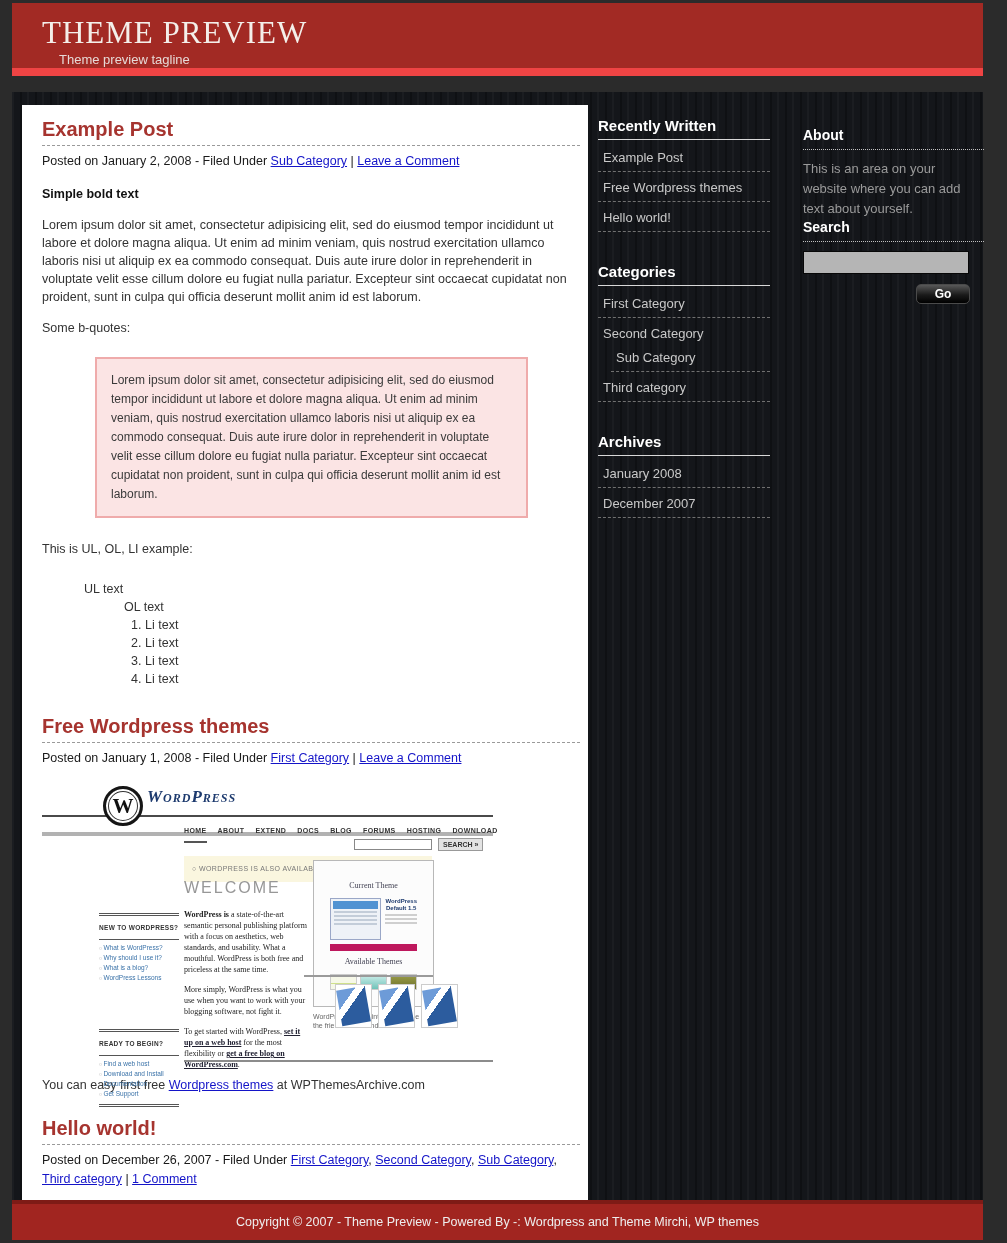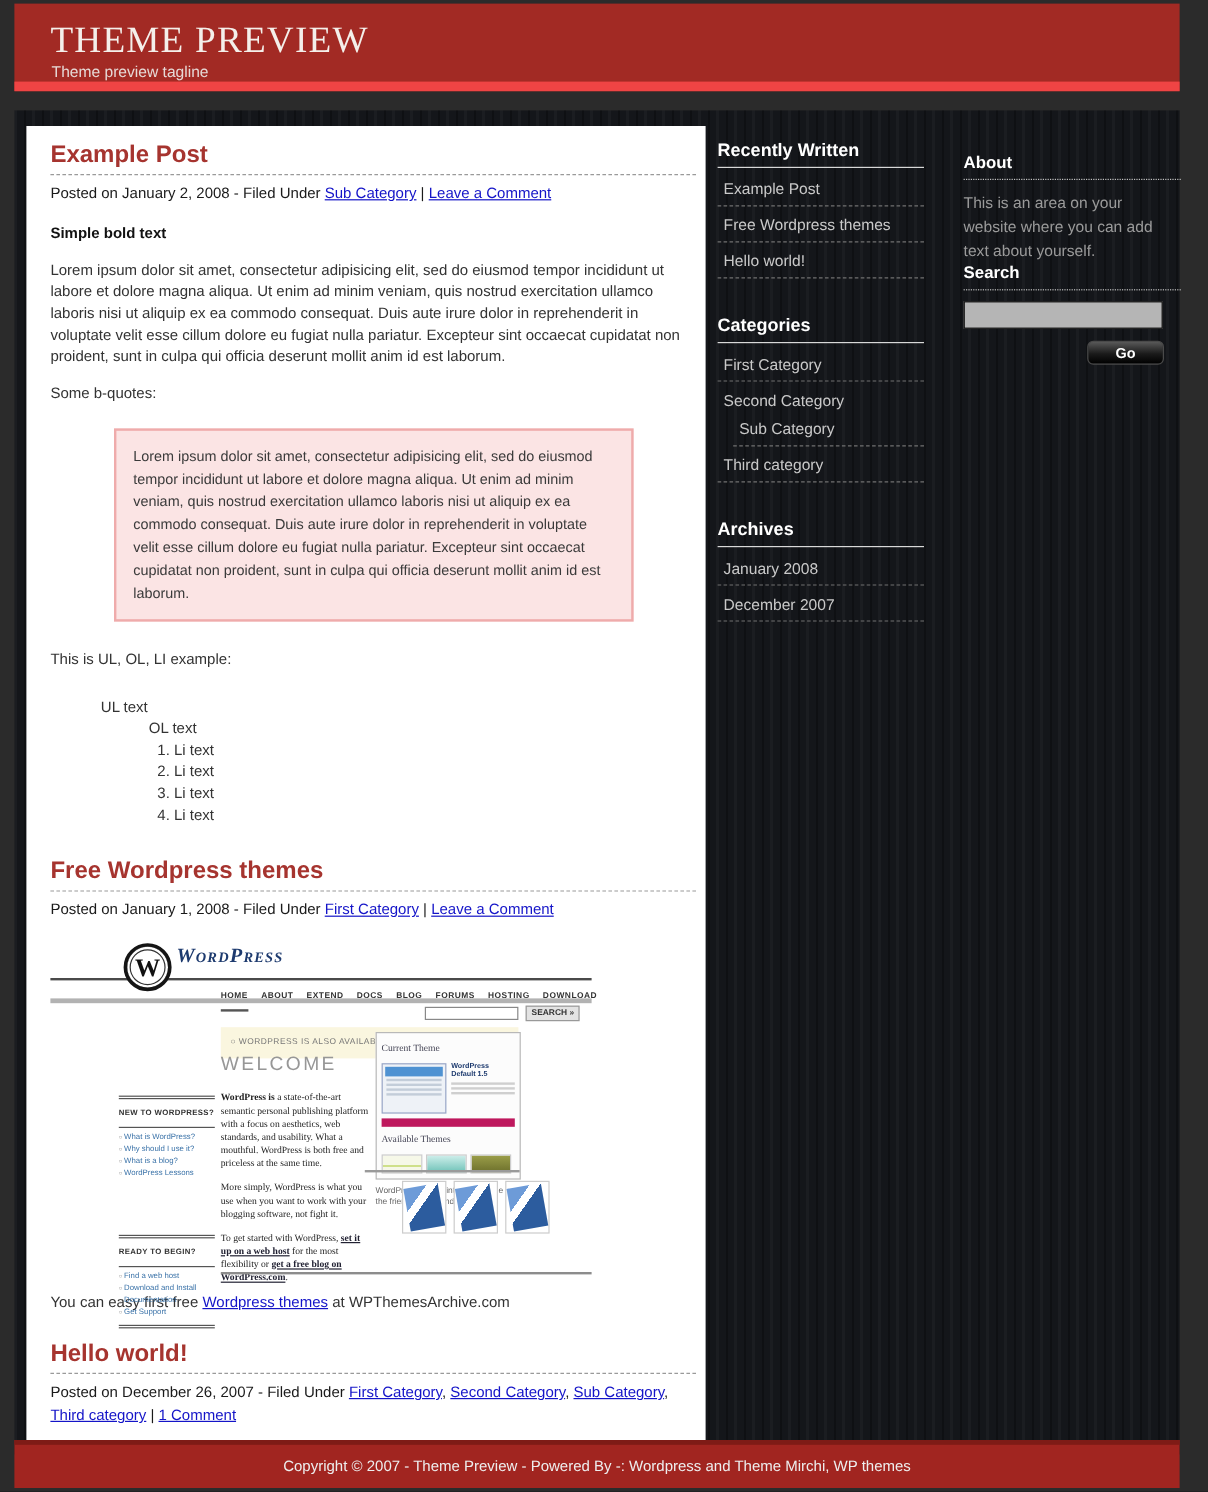--- a/index.html
+++ b/index.html
@@ -10,21 +10,21 @@
     font-family:"Liberation Sans", sans-serif;
   }
   .page { position:absolute; left:12px; top:3px; width:971px; height:1237px; }
 
   
   .hdr { position:absolute; left:0; top:0; width:100%; height:73px;
          background:#a22a24; border-bottom:8px solid #ef4444; }
   .hdr h1 { margin:0; position:absolute; left:30px; top:12px;
             font-family:"Liberation Serif", serif; font-weight:normal;
             font-size:31px; color:#f4efea; letter-spacing:1px; }
-  .hdr .tag { position:absolute; left:31px; top:49px; font-size:13px; color:#e6d9d6; }
+  .hdr .tag { position:absolute; left:47px; top:49px; font-size:13px; color:#e6d9d6; }
 
   
   .content { position:absolute; left:0; top:89px; width:100%; height:1120px;
     background-color:#14161a;
     background-image:repeating-linear-gradient(90deg,
       rgba(255,255,255,0.03) 0 2px, transparent 2px 8px,
       rgba(0,0,0,0.28) 8px 10px, transparent 10px 15px);
   }
 
   
@@ -78,21 +78,21 @@
                border-bottom:3px double #555; padding-bottom:5px; }
   .mini-head { font-size:6.5px; font-weight:bold; color:#333; letter-spacing:0.3px;
      border-bottom:1px solid #555; padding-bottom:2px; margin-bottom:3px; }
   .mini-links div { font-size:6.5px; color:#3a72a8; line-height:10px; }
   .mini-links div::before { content:"○ "; color:#888; font-size:5px; }
   .wp-copy { position:absolute; left:142px; top:126px; width:126px;
      font-family:"Liberation Serif", serif; font-size:8px; line-height:11px; color:#222; }
   .wp-copy p { margin:0 0 9px; }
   .wp-copy .lnk { font-weight:bold; text-decoration:underline; color:#223; }
   .wp-right { position:absolute; left:271px; top:77px; width:121px; }
-  .theme-box { border:1px solid #b8b8b8; background:#fcfcfc; padding:4px; }
+  .theme-box { border:1px solid #b8b8b8; background:#fcfcfc; padding:16px;text-align:center; }
   .tb-label { font-family:"Liberation Serif", serif; font-size:8px; color:#445; }
   .tb-row { display:flex; gap:4px; margin:3px 0 4px; }
   .admin-thumb { width:54px; height:42px; background:#eef2f7; border:1px solid #9aa7c7; padding:2px; }
   .admin-thumb .bar { height:8px; background:#4f92d2; margin-bottom:2px; }
   .admin-thumb .ln { height:2px; background:#c3cdd9; margin:2px 1px; }
   .tb-meta { flex:1; }
   .tb-name { font-size:6px; font-weight:bold; color:#1d3a6e; line-height:7px; }
   .tb-meta .ln { height:2px; background:#cfcfcf; margin:2px 0; }
   .tb-avail { border-top:7px solid #be185d; padding-top:2px; }
   .tb-strip { display:flex; gap:3px; margin-top:3px; }
@@ -119,21 +119,21 @@
   .sb .sec { margin-bottom:31px; }
 
   
   .rsb { position:absolute; left:791px; top:35px; width:181px; }
   .rsb h3 { margin:0 0 9px; font-size:14px; font-weight:bold; color:#fff;
             padding-bottom:6px; border-bottom:1px dotted #c0c0c0; }
   .about-text { font-size:13px; line-height:20px; color:#9a9a9a; width:170px; }
   .rsb .sec2 { }
   .search-input { display:block; width:166px; height:23px; background:#b5b5b5;
                   border:1px solid #070707; }
-  .go-btn { display:block; margin:10px 14px 0 auto; width:64px; height:20px;
+  .go-btn { display:block; margin:10px 14px 0 auto; width:54px; height:20px;
     background:linear-gradient(#585858,#1a1a1a 55%,#000); color:#fff;
     font-weight:bold; font-size:12px; text-align:center; line-height:18px;
     border:1px solid #4a4a4a; border-radius:5px; }
 
   
   .ftr { position:absolute; left:0; top:1197px; width:100%; height:40px;
          background:#a12520; border-top:4px solid #7e1b16;
          color:#eee; font-size:12.5px; text-align:center; }
   .ftr span { display:inline-block; margin-top:11px; }
 </style>

